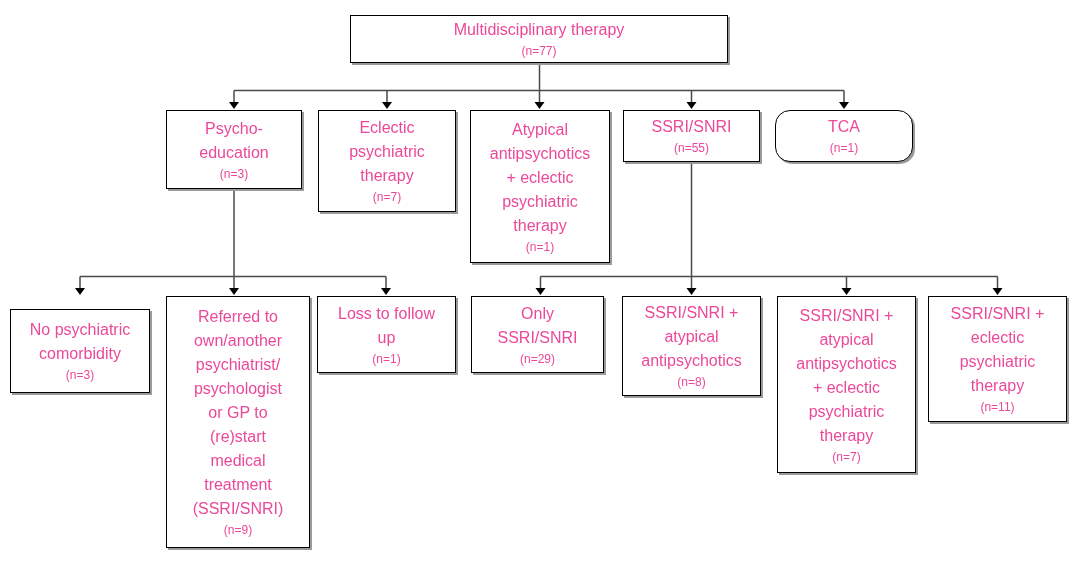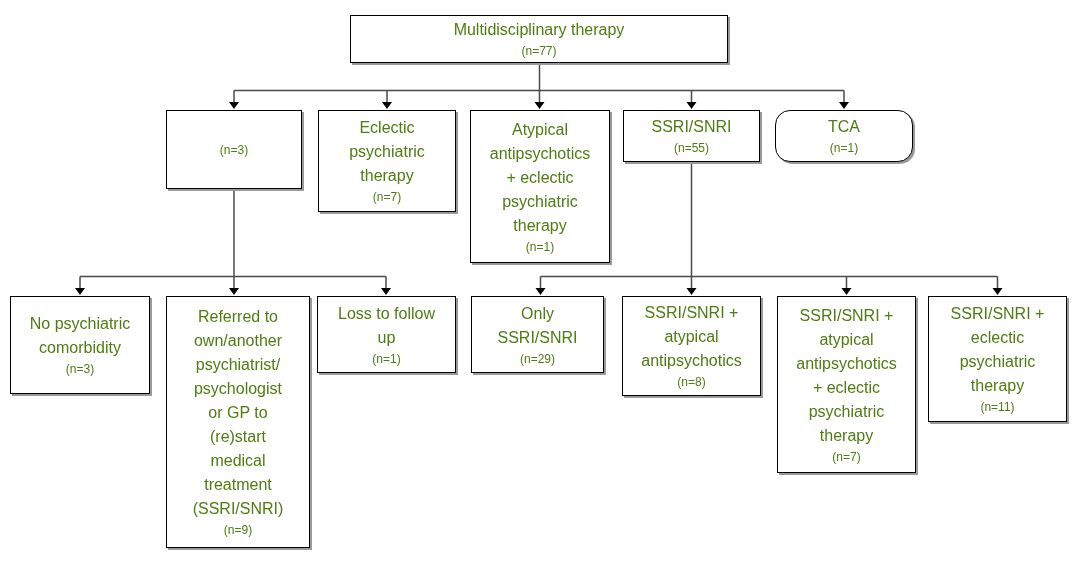--- a/index.html
+++ b/index.html
@@ -6,21 +6,21 @@
     margin: 0;
     padding: 0;
     background: #ffffff;
   }
   .canvas {
     position: relative;
     width: 1080px;
     height: 563px;
     background: #ffffff;
     font-family: "Liberation Sans", "DejaVu Sans", sans-serif;
-    color: #4d7c0f;
+    color: #ec4899;
     overflow: hidden;
   }
   .connectors {
     position: absolute;
     left: 0;
     top: 0;
     width: 1080px;
     height: 563px;
   }
   .node {
@@ -99,20 +99,22 @@
       <polygon points="992.5,288 1002.5,288 997.5,295"></polygon>
     </g>
   </svg>
 
   <div class="node" style="left:350px; top:15px; width:378px; height:48px;">
     <span class="lbl">Multidisciplinary therapy</span>
     <span class="n">(n=77)</span>
   </div>
 
   <div class="node" style="left:166px; top:110px; width:136px; height:79px;">
+    <span class="lbl">Psycho-
+education</span>
     <span class="n">(n=3)</span>
   </div>
 
   <div class="node" style="left:318px; top:110px; width:138px; height:102px;">
     <span class="lbl">Eclectic
 psychiatric
 therapy</span>
     <span class="n">(n=7)</span>
   </div>
 
@@ -128,21 +130,21 @@
   <div class="node" style="left:623px; top:110px; width:137px; height:52px;">
     <span class="lbl">SSRI/SNRI</span>
     <span class="n">(n=55)</span>
   </div>
 
   <div class="node" style="left:775px; top:110px; width:138px; height:52px;border-radius:15px;">
     <span class="lbl">TCA</span>
     <span class="n">(n=1)</span>
   </div>
 
-  <div class="node" style="left:10px; top:296px; width:140px; height:98px;align-items:center;">
+  <div class="node" style="left:10px; top:309px; width:140px; height:84px;align-items:center;">
     <span class="lbl">No psychiatric
 comorbidity</span>
     <span class="n">(n=3)</span>
   </div>
 
   <div class="node" style="left:166px; top:296px; width:144px; height:252px;">
     <span class="lbl">Referred to
 own/another
 psychiatrist/
 psychologist

